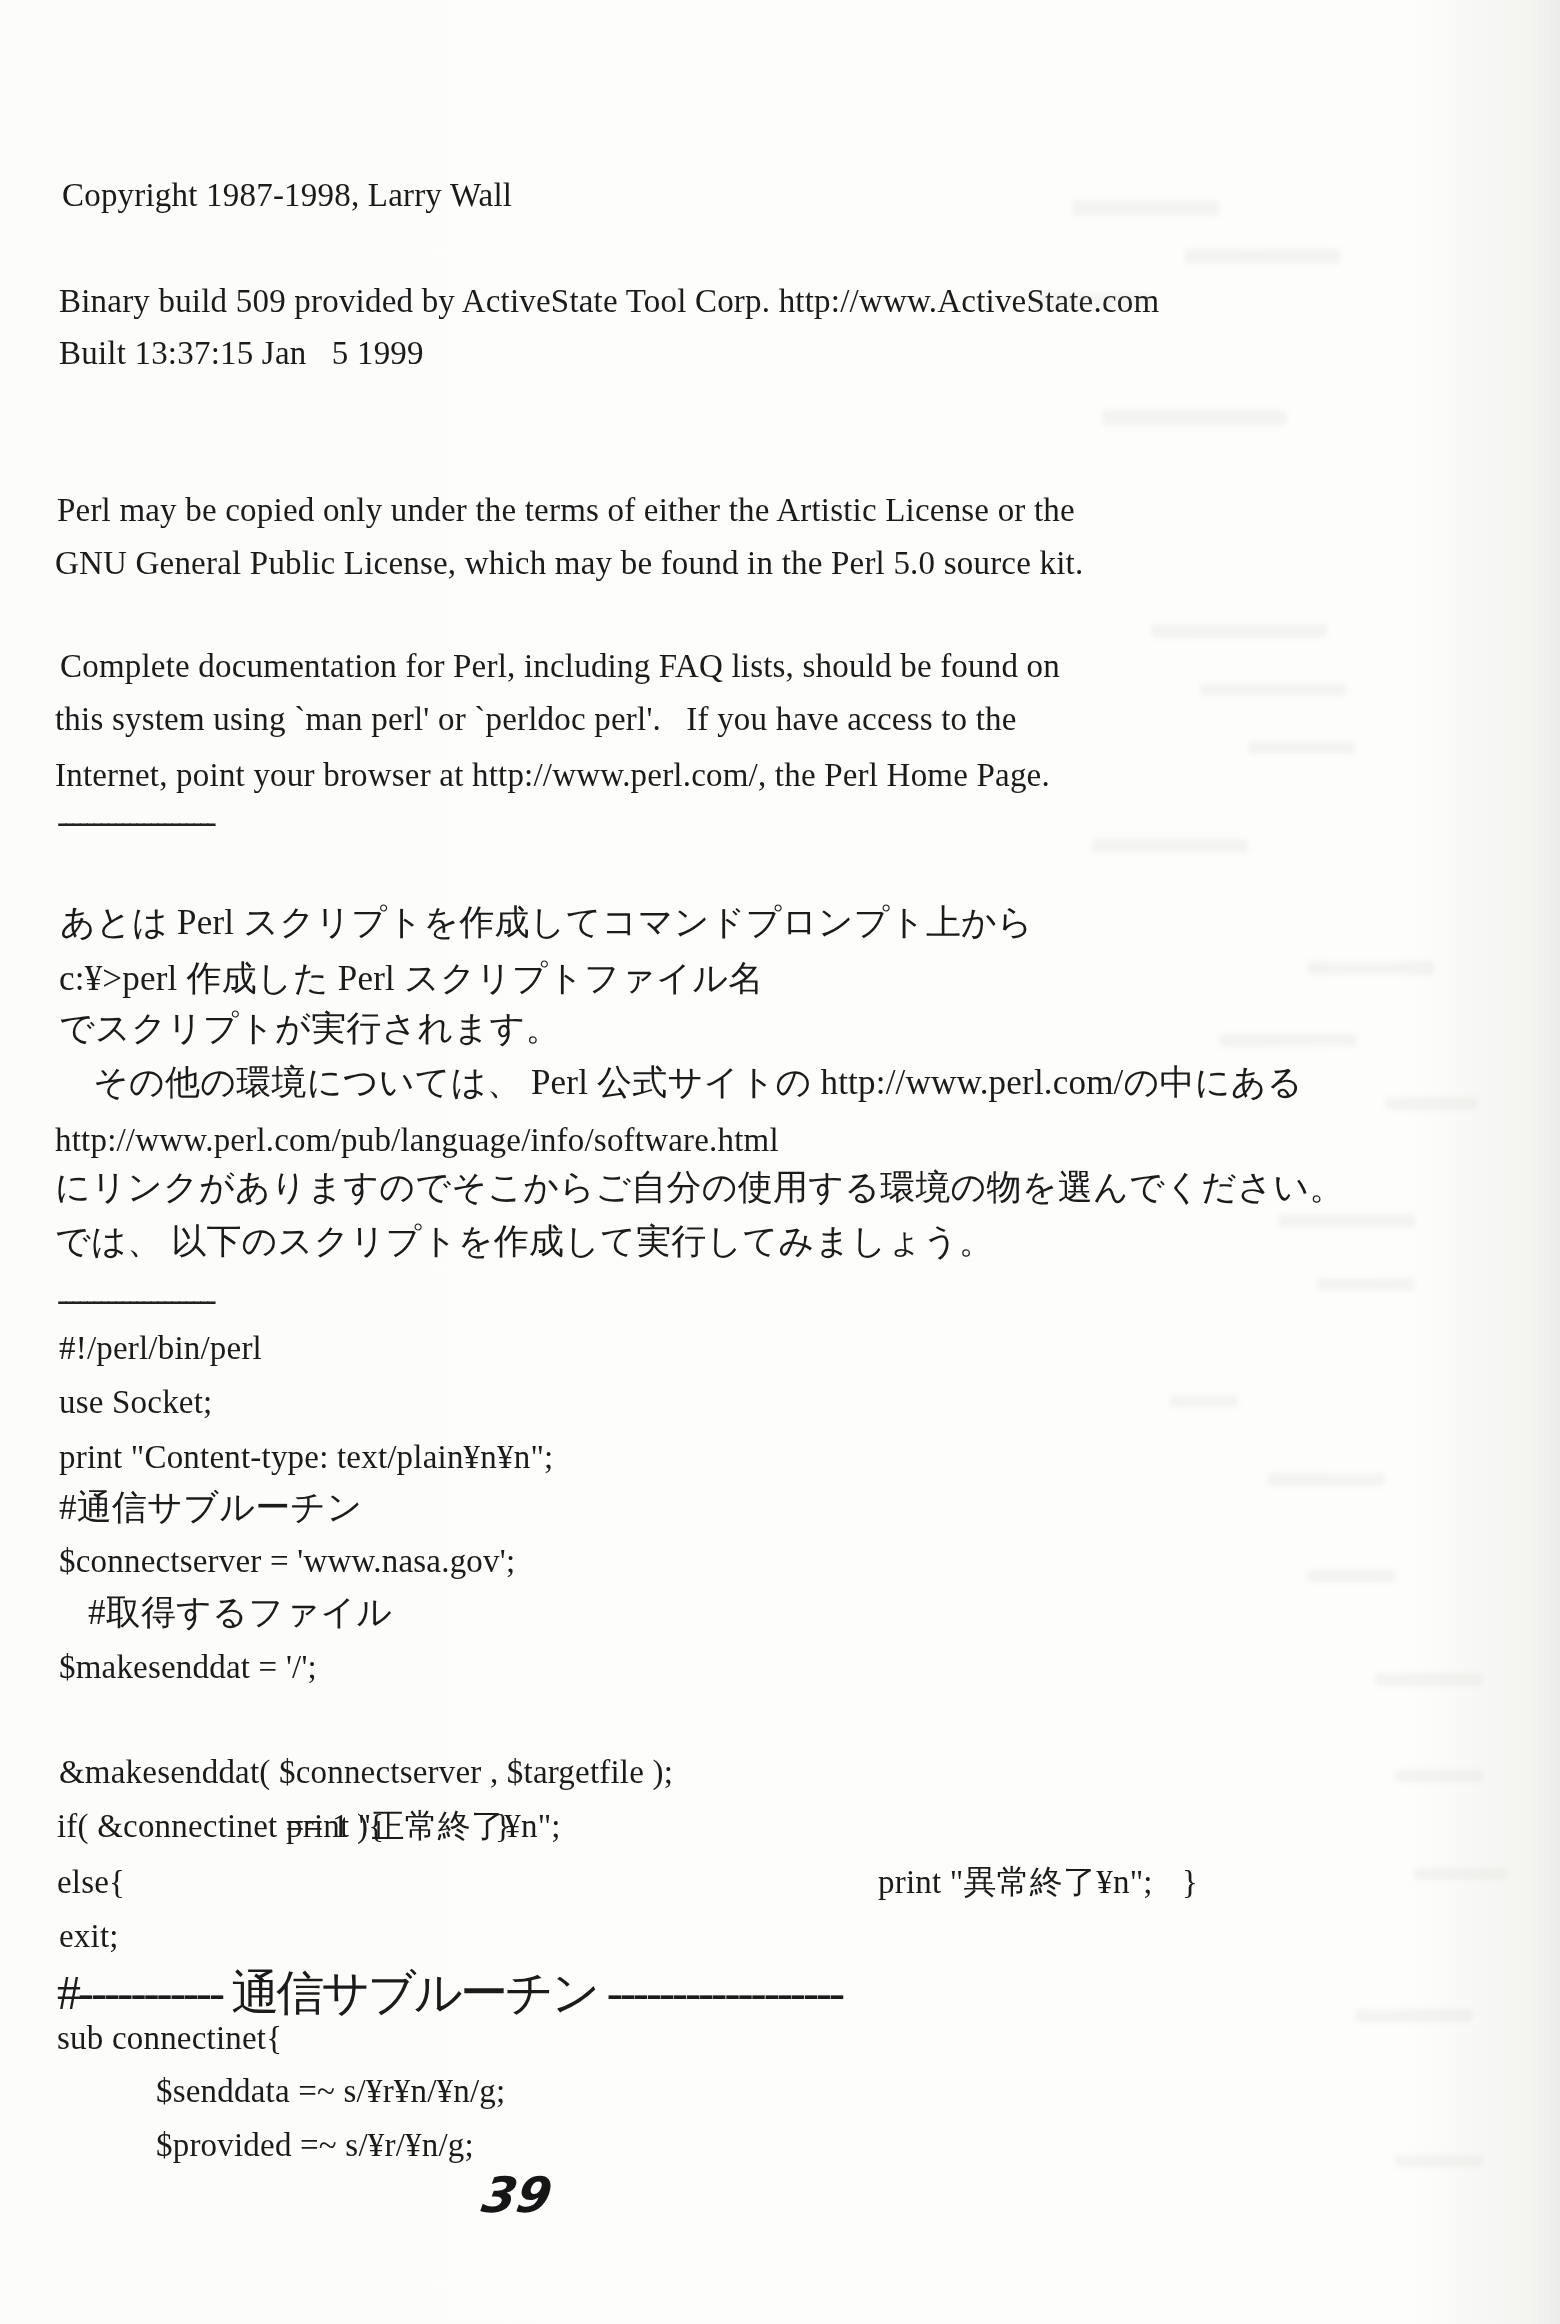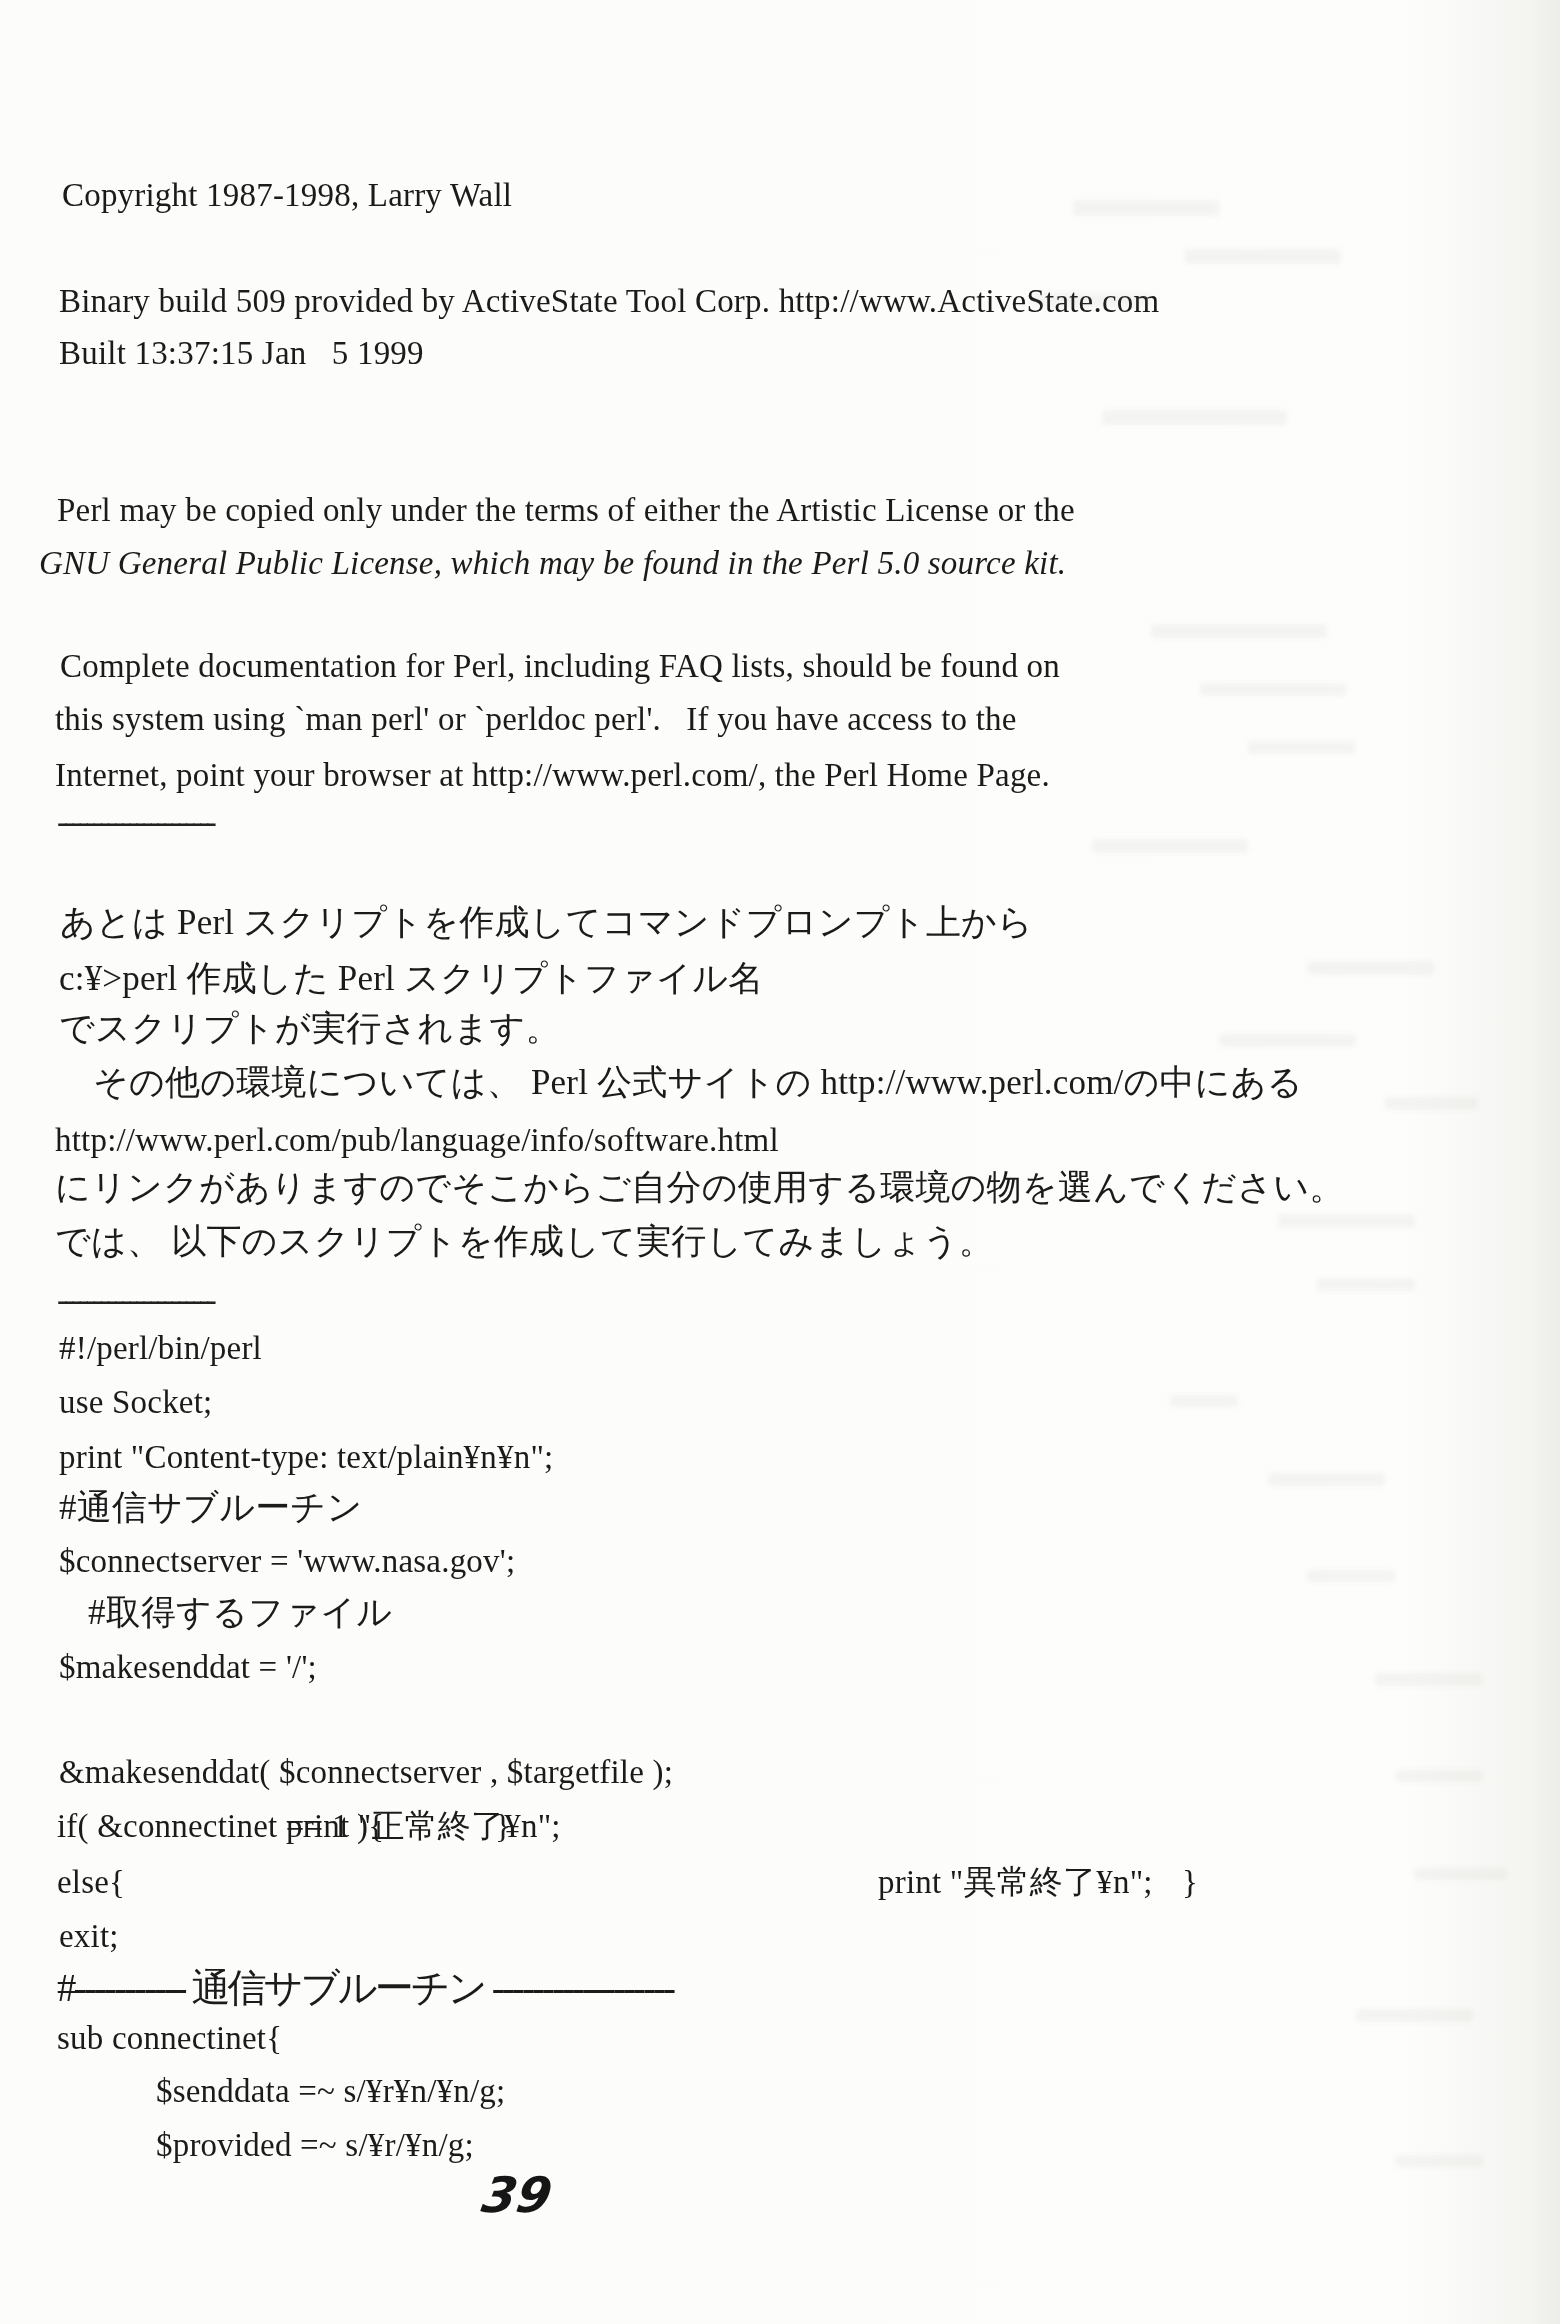--- a/index.html
+++ b/index.html
@@ -19,21 +19,21 @@
   .line {
     position: absolute;
     white-space: pre;
     font-size: 33px;
     line-height: 1.05;
     letter-spacing: 0.2px;
   }
   .line.en   { font-size: 33px; }
   .line.ja   { font-size: 35px; }
   .line.dash { font-size: 33px; letter-spacing: -3.9px; color: #222; }
-  .line.jadash { font-size: 39px; letter-spacing: -2.9px; }
+  .line.jadash { font-size: 48px; letter-spacing: -2.9px; }
   .line.mix  { font-size: 33px; left: 0; width: 100%; }
   .seg { position: absolute; top: 0; white-space: pre; }
   .page-number {
     position: absolute;
     left: 483px; top: 2167px;
     font-family: "DejaVu Sans", "Liberation Sans", sans-serif;
     font-size: 49px;
     font-weight: bold;
     font-style: italic;
     transform: skewX(-10deg);
@@ -50,21 +50,21 @@
 </style>
 </head>
 <body>
 
 <div class="page">
   <div>
       <div class="line en" style="top: 178px; left: 62px;">Copyright 1987-1998, Larry Wall</div>
       <div class="line en" style="top: 284px; left: 59px;">Binary build 509 provided by ActiveState Tool Corp. http://www.ActiveState.com</div>
       <div class="line en" style="top: 336px; left: 59px;">Built 13:37:15 Jan   5 1999</div>
       <div class="line en" style="top: 493px; left: 57px;">Perl may be copied only under the terms of either the Artistic License or the</div>
-      <div class="line en" style="top: 546px; left: 39px; font-style: italic;">GNU General Public License, which may be found in the Perl 5.0 source kit.</div>
+      <div class="line en" style="top: 546px; left: 55px;">GNU General Public License, which may be found in the Perl 5.0 source kit.</div>
       <div class="line en" style="top: 649px; left: 60px;">Complete documentation for Perl, including FAQ lists, should be found on</div>
       <div class="line en" style="top: 702px; left: 55px;">this system using `man perl' or `perldoc perl'.   If you have access to the</div>
       <div class="line en" style="top: 758px; left: 55px;">Internet, point your browser at http://www.perl.com/, the Perl Home Page.</div>
       <div class="line dash" style="top: 805px; left: 57px;">----------------------</div>
       <div class="line ja" style="top: 905px; left: 60px;">あとは Perl スクリプトを作成してコマンドプロンプト上から</div>
       <div class="line ja" style="top: 961px; left: 59px;">c:¥&gt;perl 作成した Perl スクリプトファイル名</div>
       <div class="line ja" style="top: 1011px; left: 59px;">でスクリプトが実行されます。</div>
       <div class="line ja" style="top: 1065px; left: 93px;">その他の環境については、 Perl 公式サイトの http://www.perl.com/の中にある</div>
       <div class="line en" style="top: 1123px; left: 55px;">http://www.perl.com/pub/language/info/software.html</div>
       <div class="line ja" style="top: 1170px; left: 55px;">にリンクがありますのでそこからご自分の使用する環境の物を選んでください。</div>

